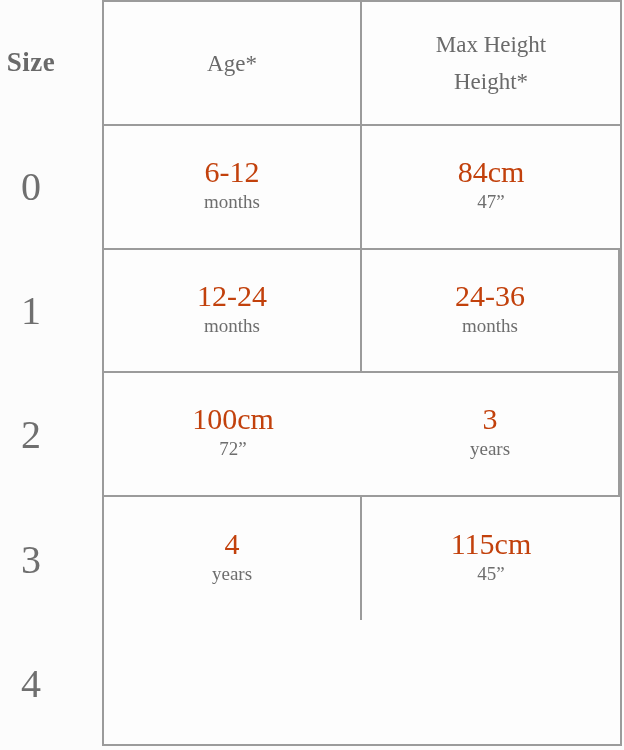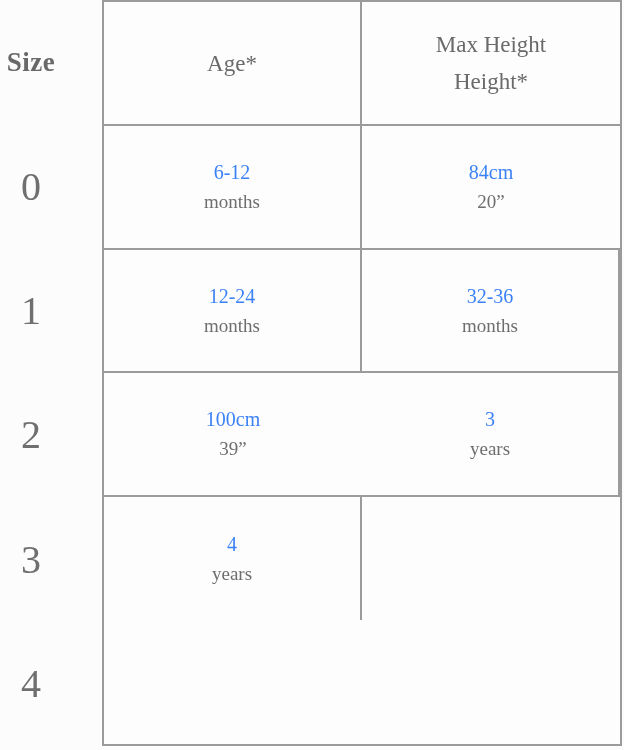--- a/index.html
+++ b/index.html
@@ -67,23 +67,23 @@
     text-align: center;
   }
   .cell.col1 { border-right: 2px solid #9b9b9b; }
   .cell.last { border-bottom: none; }
   .hdr {
     font-size: 23px;
     line-height: 37px;
     color: #6a6a6a;
   }
   .val {
-    font-size: 20px;
+    font-size: 30px;
     line-height: 30px;
-    color: #3b82f6;
+    color: #c2410c;
   }
   .unit {
     font-size: 19px;
     line-height: 29px;
     color: #6e6e6e;
   }
 </style>
 </head>
 <body>
 
@@ -107,41 +107,45 @@
       <div class="hdr">Max Height</div>
       <div class="hdr">Height*</div>
     </div>
 
     <div class="cell col1">
       <div class="val">6-12</div>
       <div class="unit">months</div>
     </div>
     <div class="cell">
       <div class="val">84cm</div>
-      <div class="unit">20”</div>
+      <div class="unit">47”</div>
     </div>
 
     <div class="cell col1">
       <div class="val">12-24</div>
       <div class="unit">months</div>
     </div>
 
     <div class="cell col1">
-      <div class="val">32-36</div>
+      <div class="val">24-36</div>
       <div class="unit">months</div>
     </div>
     <div class="cell">
       <div class="val">100cm</div>
-      <div class="unit">39”</div>
+      <div class="unit">72”</div>
     </div>
 
     <div class="cell col1">
       <div class="val">3</div>
       <div class="unit">years</div>
     </div>
 
     <div class="cell col1 last">
       <div class="val">4</div>
       <div class="unit">years</div>
     </div>
+    <div class="cell last">
+      <div class="val">115cm</div>
+      <div class="unit">45”</div>
+    </div>
 
   </div>
 </div>
 
 </body></html>

